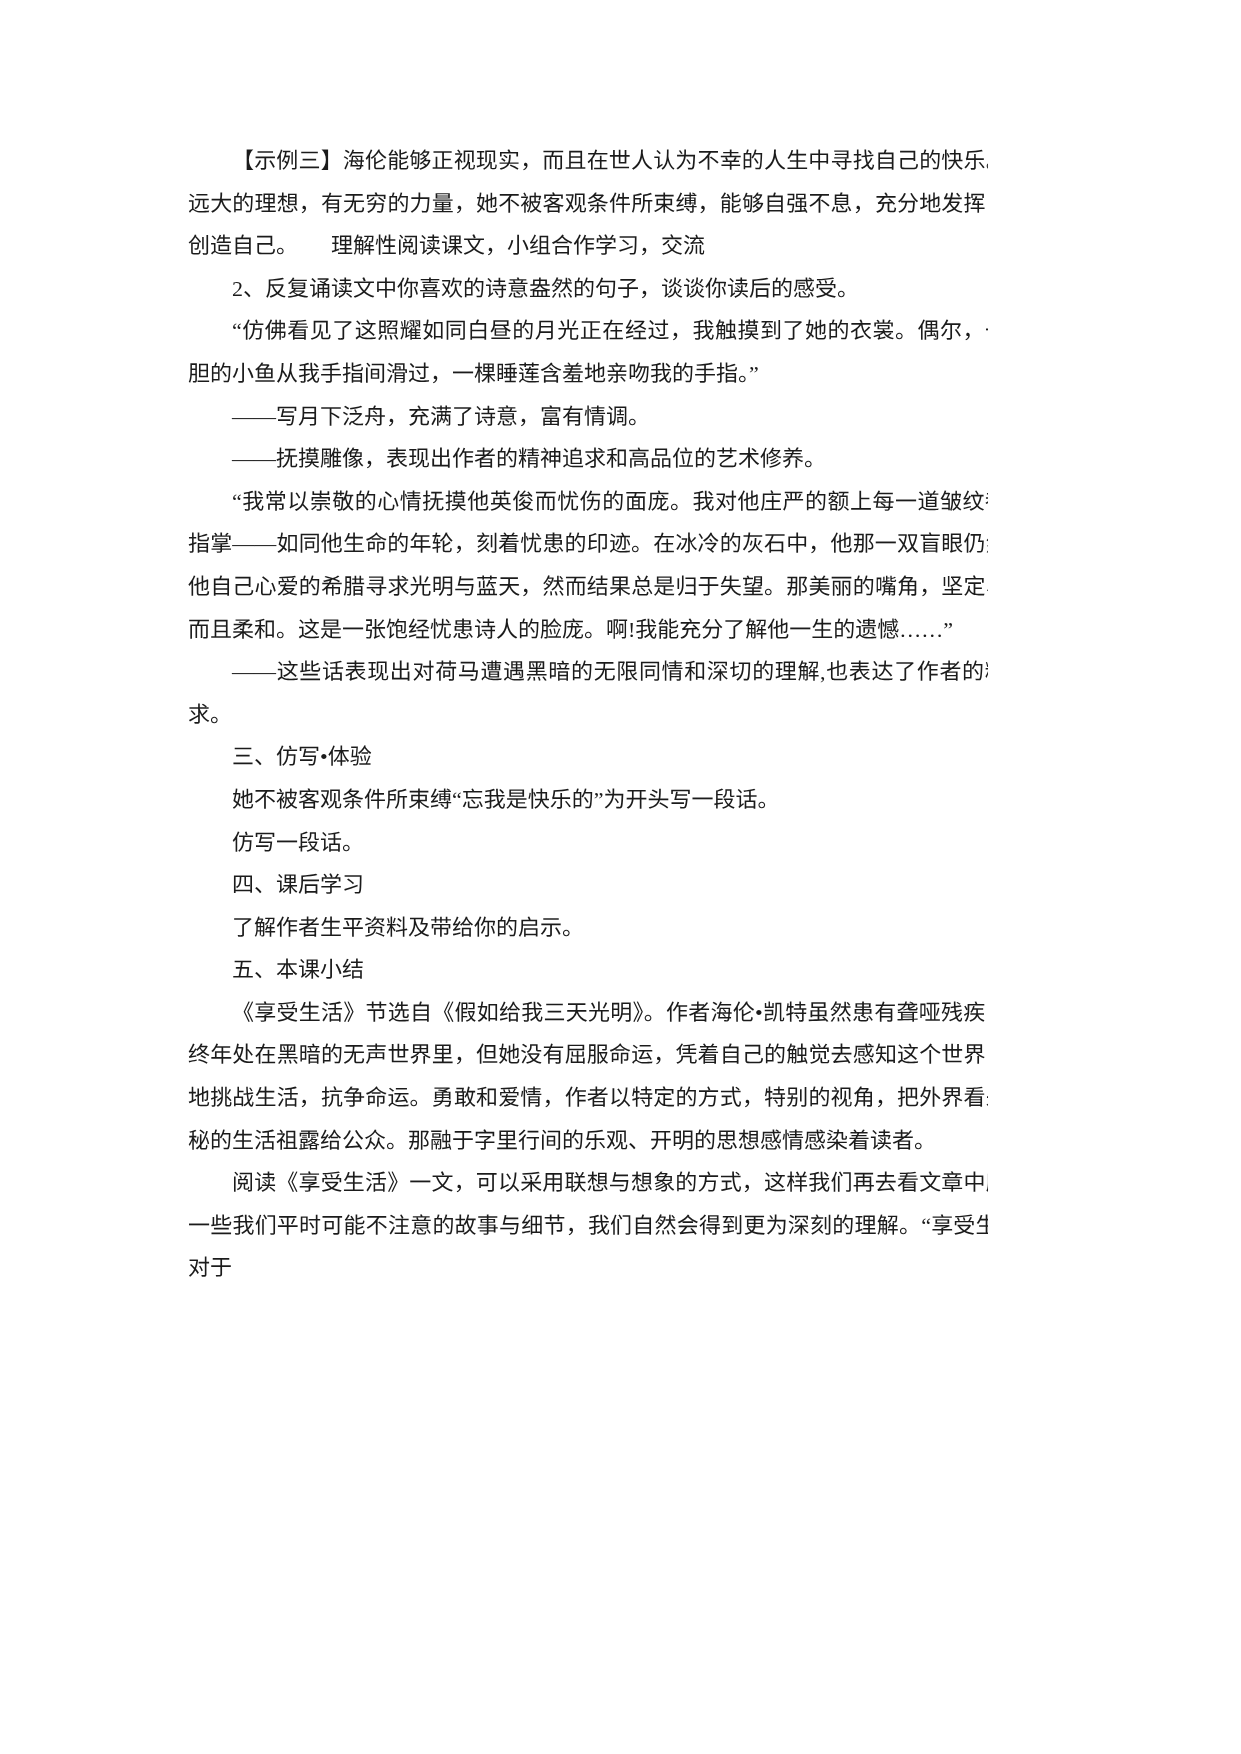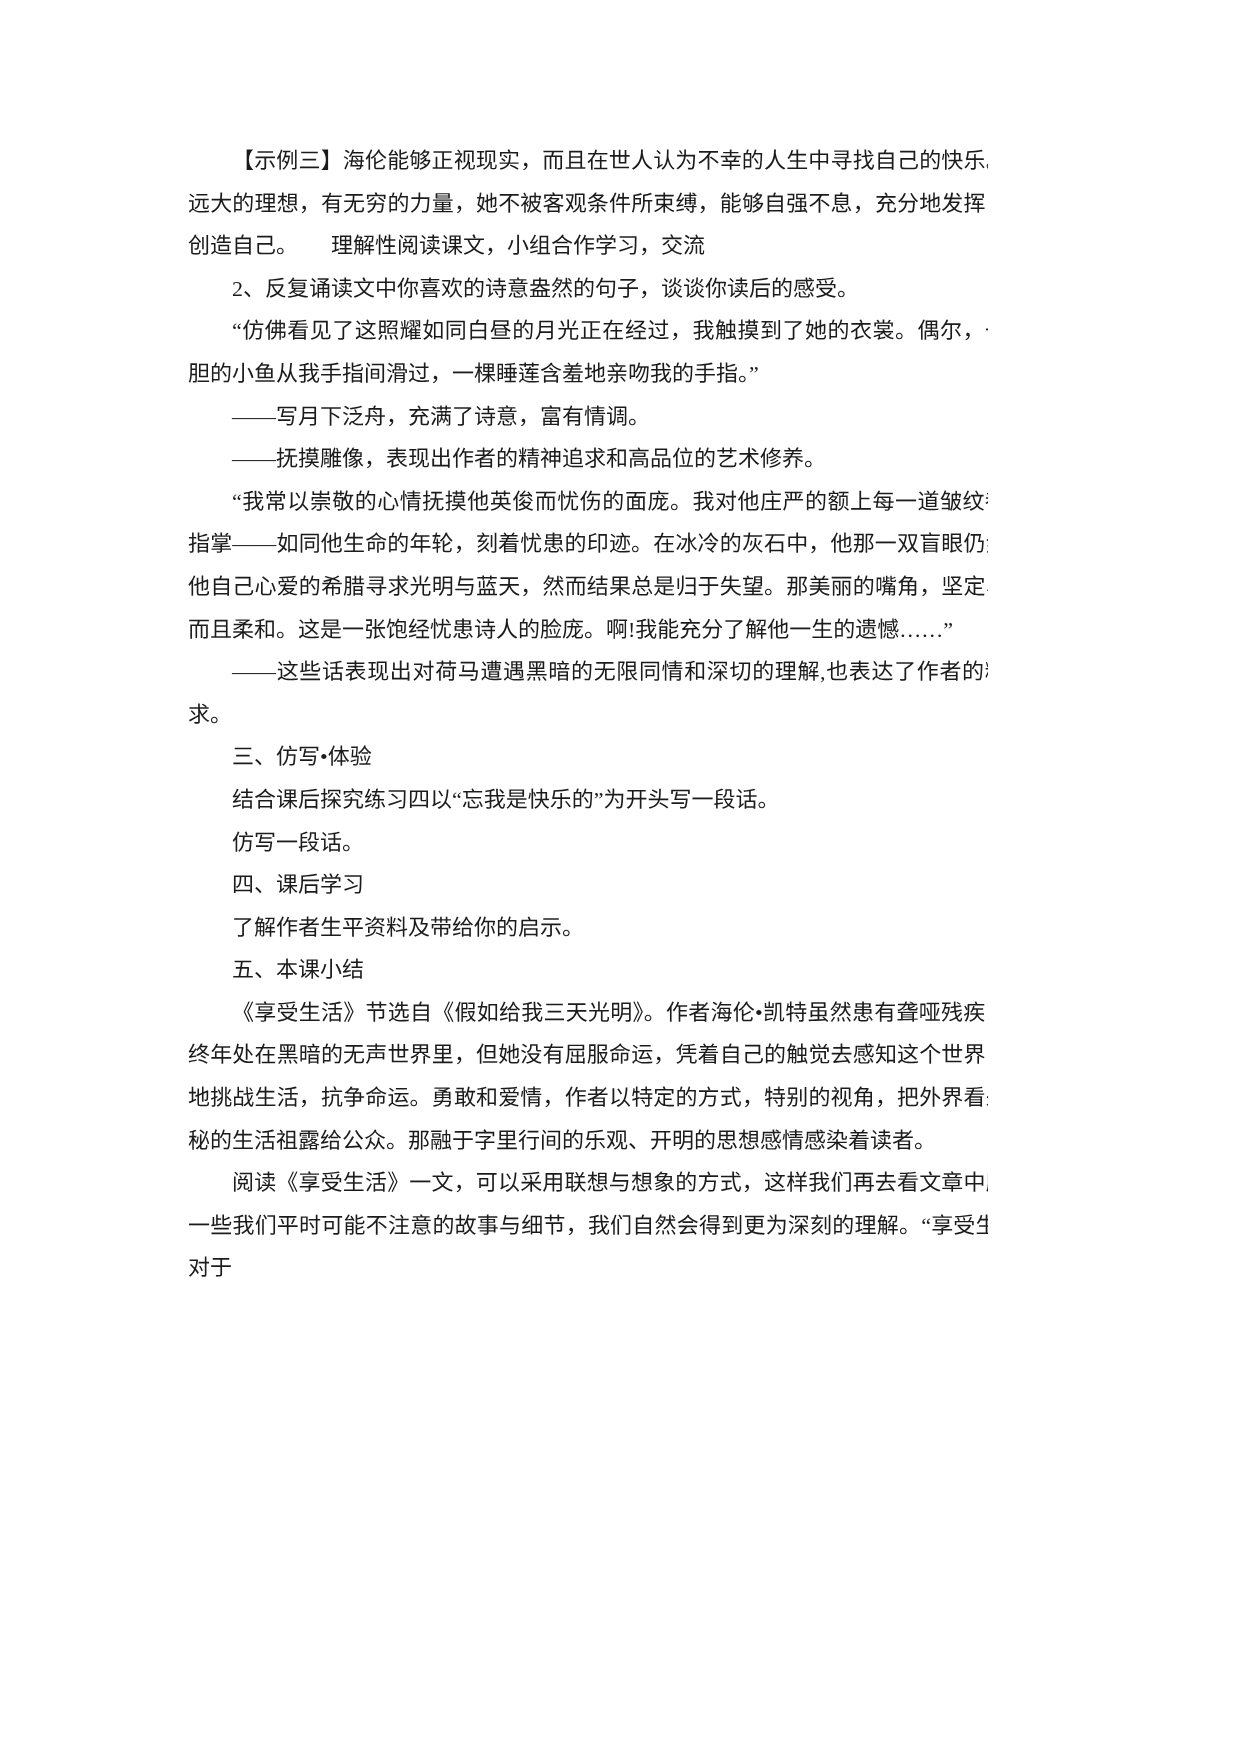--- a/index.html
+++ b/index.html
@@ -39,21 +39,21 @@
 <div class="page">
   <div class="doc-content" id="doc-content">
       <p class="para">【示例三】海伦能够正视现实，而且在世人认为不幸的人生中寻找自己的快乐。她有远大的理想，有无穷的力量，她不被客观条件所束缚，能够自强不息，充分地发挥自己、创造自己。　　理解性阅读课文，小组合作学习，交流</p>
       <p class="para">2、反复诵读文中你喜欢的诗意盎然的句子，谈谈你读后的感受。</p>
       <p class="para">“仿佛看见了这照耀如同白昼的月光正在经过，我触摸到了她的衣裳。偶尔，一条大胆的小鱼从我手指间滑过，一棵睡莲含羞地亲吻我的手指。”</p>
       <p class="para">——写月下泛舟，充满了诗意，富有情调。</p>
       <p class="para">——抚摸雕像，表现出作者的精神追求和高品位的艺术修养。</p>
       <p class="para">“我常以崇敬的心情抚摸他英俊而忧伤的面庞。我对他庄严的额上每一道皱纹都了如指掌——如同他生命的年轮，刻着忧患的印迹。在冰冷的灰石中，他那一双盲眼仍然在为他自己心爱的希腊寻求光明与蓝天，然而结果总是归于失望。那美丽的嘴角，坚定、真实而且柔和。这是一张饱经忧患诗人的脸庞。啊!我能充分了解他一生的遗憾……”</p>
       <p class="para">——这些话表现出对荷马遭遇黑暗的无限同情和深切的理解,也表达了作者的精神追求。</p>
       <p class="para">三、仿写•体验</p>
-      <p class="para">结合课后探究练习四以“忘我是快乐的”为开头写一段话。</p>
+      <p class="para">她不被客观条件所束缚“忘我是快乐的”为开头写一段话。</p>
       <p class="para">仿写一段话。</p>
       <p class="para">四、课后学习</p>
       <p class="para">了解作者生平资料及带给你的启示。</p>
       <p class="para">五、本课小结</p>
       <p class="para">《享受生活》节选自《假如给我三天光明》。作者海伦•凯特虽然患有聋哑残疾，只能终年处在黑暗的无声世界里，但她没有屈服命运，凭着自己的触觉去感知这个世界，勇敢地挑战生活，抗争命运。勇敢和爱情，作者以特定的方式，特别的视角，把外界看来很神秘的生活祖露给公众。那融于字里行间的乐观、开明的思想感情感染着读者。</p>
       <p class="para">阅读《享受生活》一文，可以采用联想与想象的方式，这样我们再去看文章中所说的一些我们平时可能不注意的故事与细节，我们自然会得到更为深刻的理解。“享受生活”，对于</p>
     </div>
 </div>
 
 </body></html>

